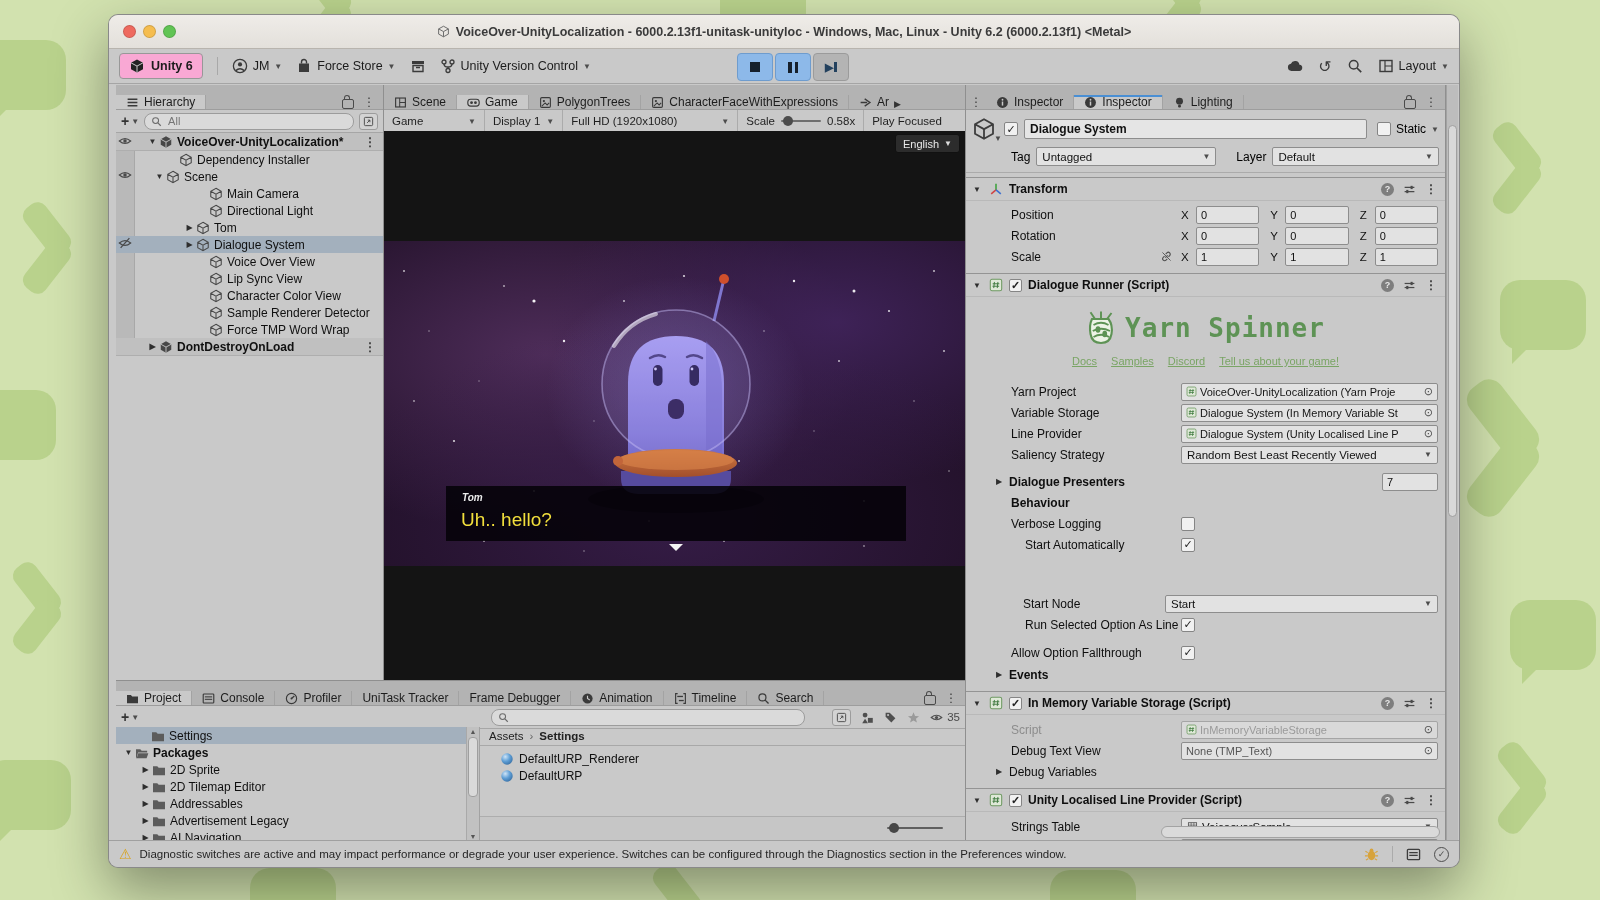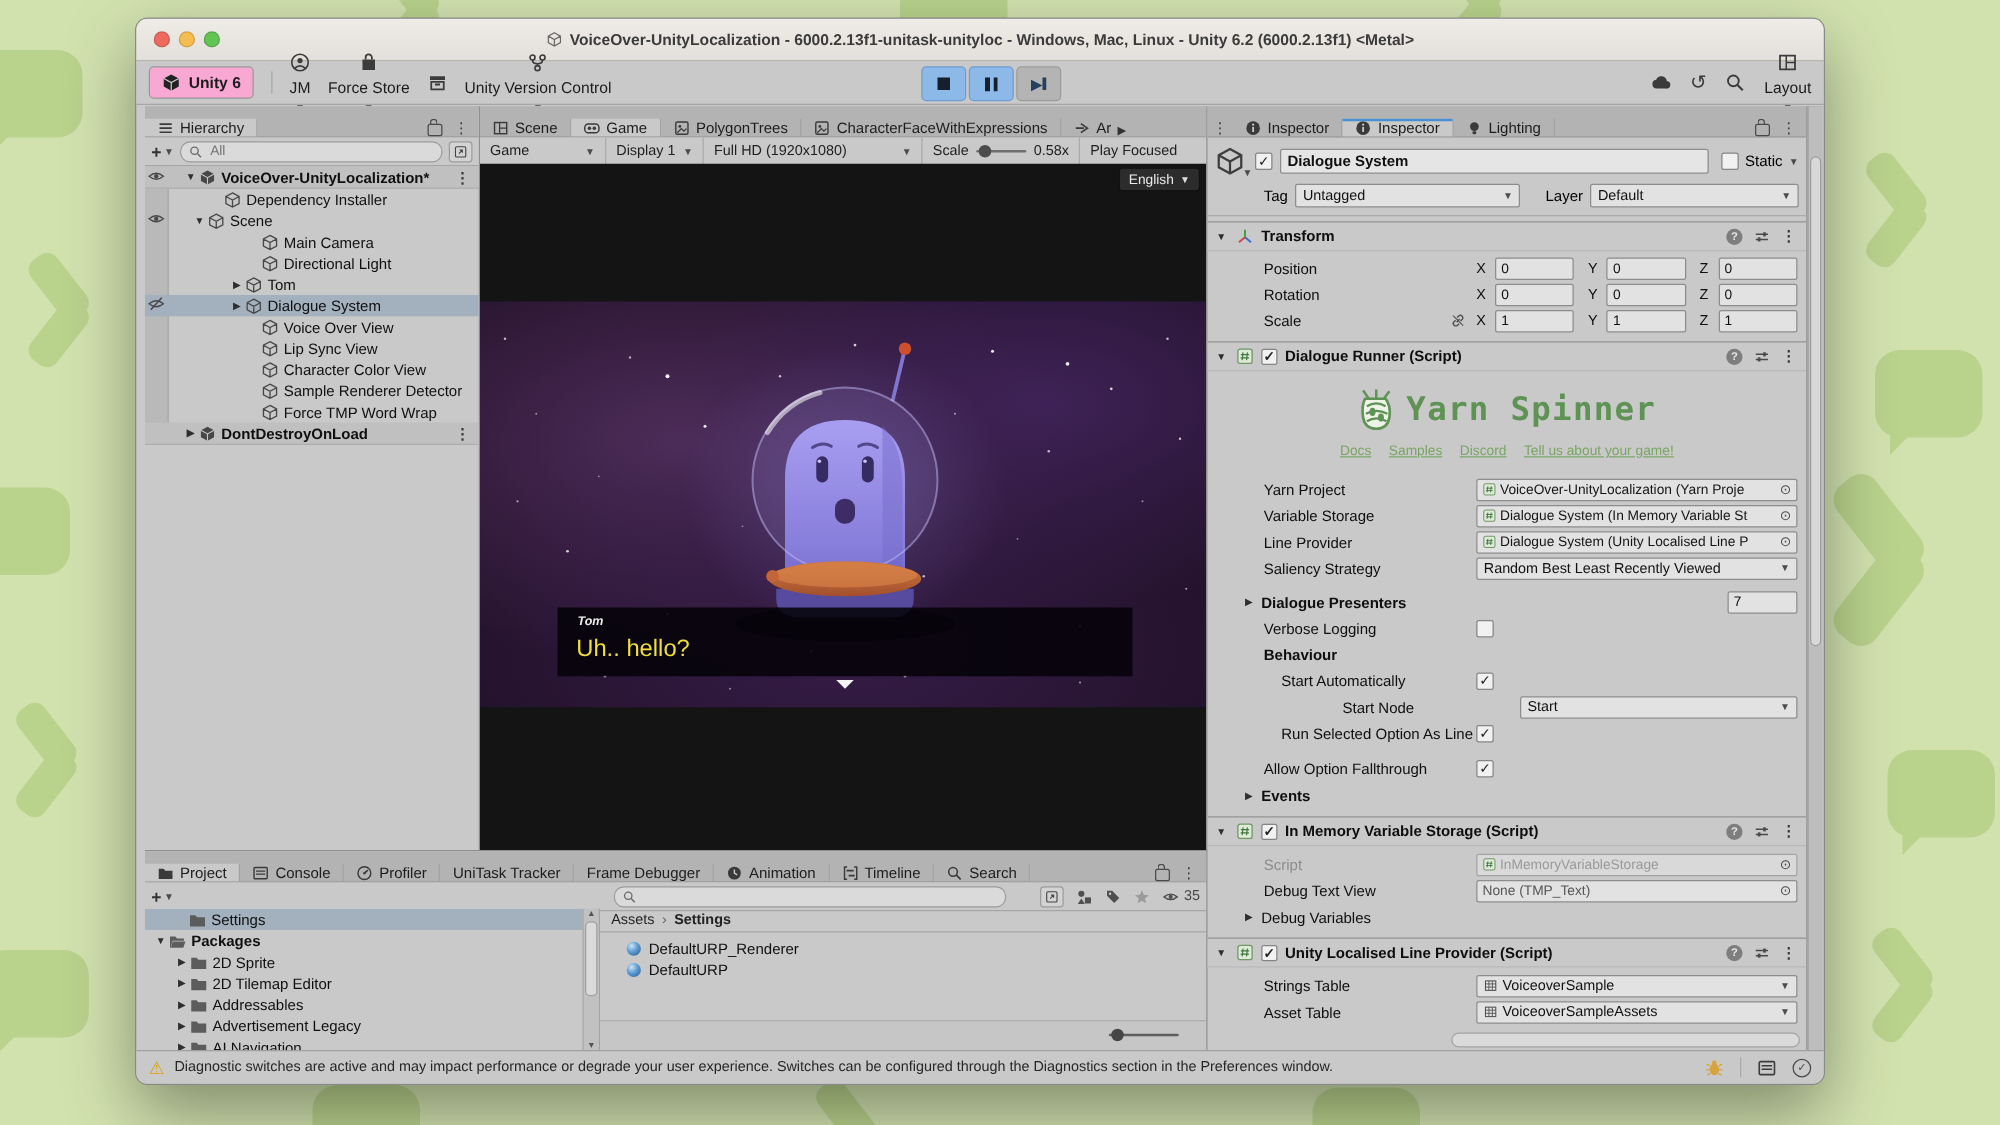--- a/index.html
+++ b/index.html
@@ -24,21 +24,21 @@
   .titlebar{height:33px;background:linear-gradient(#efece8,#e3e0db);
     border-bottom:1px solid #b8b4ae;position:relative;display:flex;align-items:center;justify-content:center;}
   .tl{position:absolute;top:10px;width:13px;height:13px;border-radius:50%;border:1px solid rgba(0,0,0,.15);box-sizing:border-box;}
   .title-wrap{display:flex;align-items:center;gap:6px;font-size:12.5px;font-weight:bold;color:#3b3b3b;}
   
   .mtoolbar{height:34px;background:#c9c9c9;border-bottom:1px solid #a5a5a5;position:relative;
     display:flex;align-items:center;padding:0 10px;gap:14px;font-size:12.5px;color:#1c1c1c;}
   .unity-badge{display:flex;align-items:center;gap:6px;background:#f9a8d4;border:1px solid #989898;
     border-radius:4px;height:24px;padding:0 9px;font-weight:bold;}
   .tb-sep{width:1px;height:18px;background:#a8a8a8;}
-  .tbtn{display:flex;align-items:center;gap:5px;cursor:default;flex-direction:column;}
+  .tbtn{display:flex;align-items:center;gap:5px;cursor:default;}
   .caret{font-size:8px;color:#4c4c4c;}
   .play-cluster{position:absolute;left:628px;top:4px;display:flex;gap:2px;}
   .pbtn{width:34px;height:26px;border-radius:4px;display:flex;align-items:center;justify-content:center;}
   .pbtn.on{background:#8db9e9;border:1px solid #6e9cce;}
   .pbtn.off{background:#b4b4b4;border:1px solid #9b9b9b;}
   .stop-glyph{width:10px;height:10px;background:#16202c;}
   .pause-glyph{display:flex;gap:3px;}
   .pause-glyph i{display:block;width:3.5px;height:11px;background:#16202c;}
   .step-glyph{display:flex;align-items:center;gap:1px;color:#23415e;}
   .step-glyph b{font-size:11px;}
@@ -112,21 +112,21 @@
   .comp-hdr{height:22px;display:flex;align-items:center;gap:6px;padding:0 8px 0 7px;background:#c9c9c9;
     border-top:1px solid #949494;border-bottom:1px solid #b9b9b9;font-size:12px;font-weight:bold;color:#0e0e0e;}
   .comp-hdr .arr{font-size:8px;color:#2e2e2e;width:10px;}
   .hdr-icons{margin-left:auto;display:flex;align-items:center;gap:9px;color:#4a4a4a;}
   .qmark{width:13px;height:13px;border-radius:50%;background:#7e7e7e;color:#e8e8e8;font-size:9px;font-weight:bold;
     display:flex;align-items:center;justify-content:center;}
   .preset-ico{width:13px;height:13px;color:#4a4a4a;}
   .irow{display:flex;align-items:center;height:21px;padding:0 7px 0 45px;font-size:12px;color:#0f0f0f;}
   .irow .ilabel{width:170px;flex:none;white-space:nowrap;overflow:hidden;display:flex;align-items:center;}
   .irow.ind1{padding-left:59px;}  .irow.ind1 .ilabel{width:156px;}
-  .irow.ind2{padding-left:108px;}  .irow.ind2 .ilabel{width:142px;}
+  .irow.ind2{padding-left:57px;margin-top:38px;}  .irow.ind2 .ilabel{width:142px;}
   .irow .arr{width:13px;margin-left:-15px;font-size:8px;color:#2e2e2e;flex:none;}
   .ictl{flex:1;display:flex;align-items:center;min-width:0;gap:4px;}
   .ofield{flex:1;height:16px;background:#e2e2e2;border:1px solid #8d8d8d;border-radius:2px;display:flex;
     align-items:center;padding:0 4px;font-size:11px;color:#151515;gap:3px;min-width:0;white-space:nowrap;overflow:hidden;}
   .ofield .val{overflow:hidden;white-space:nowrap;flex:1;}
   .picker{margin-left:auto;color:#4e4e4e;font-size:11px;flex:none;}
   .nfield{flex:1;height:16px;background:#e2e2e2;border:1px solid #8d8d8d;border-radius:2px;
     font-size:11px;padding:0 4px;display:flex;align-items:center;min-width:0;}
   .axl{width:11px;text-align:left;font-size:11.5px;flex:none;margin-left:7px;}
   .axl.first{margin-left:0;}
@@ -951,25 +951,25 @@
         </div>
         <div style="height:6px;"></div>
         <div class="irow">
           <span class="arr">▶</span>
           <span class="ilabel bold">Dialogue Presenters</span>
           <div class="numbox">
               <span>7</span>
             </div>
         </div>
         <div class="irow">
+          <span class="ilabel bold">Behaviour</span>
+        </div>
+        <div class="irow">
           <span class="ilabel">Verbose Logging</span>
           <span class="chk"></span>
-        </div>
-        <div class="irow">
-          <span class="ilabel bold">Behaviour</span>
         </div>
         <div class="irow ind1">
           <span class="ilabel">Start Automatically</span>
           <span class="chk">✓</span>
         </div>
         <div class="irow ind2">
           <span class="ilabel">Start Node</span>
           <div class="ictl">
               <div class="ddown" style="flex:1;height:16px;">
             <span>Start</span>

